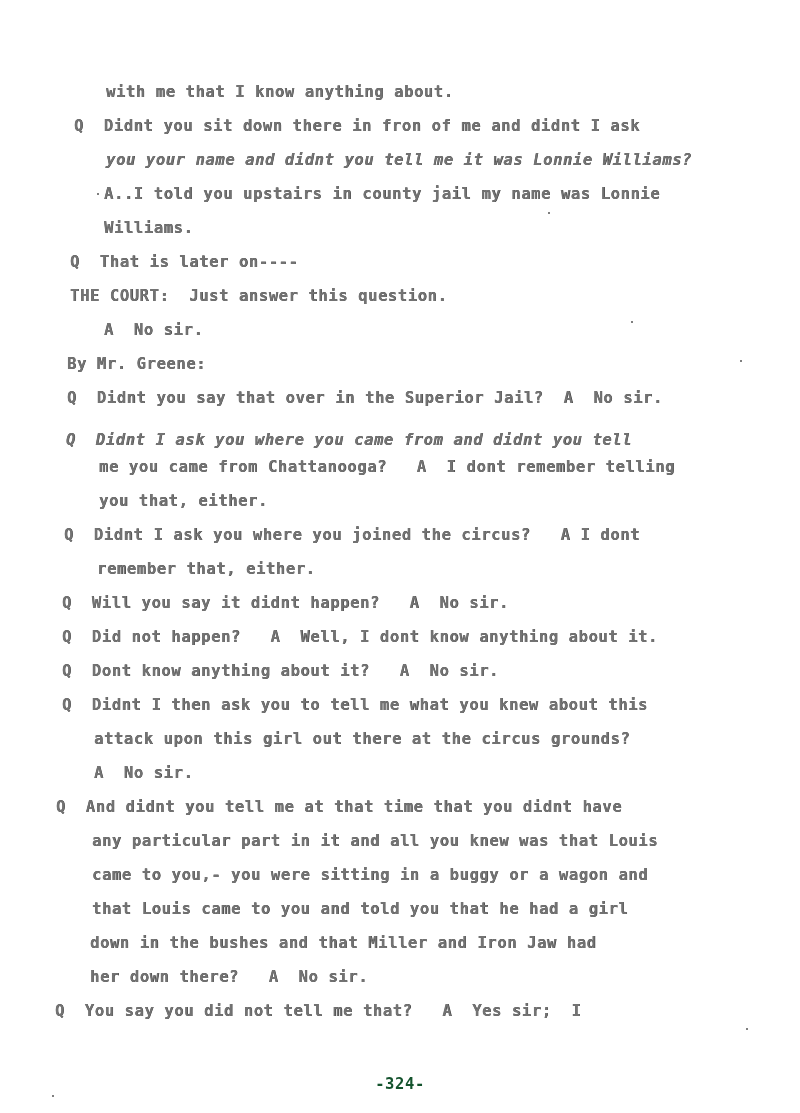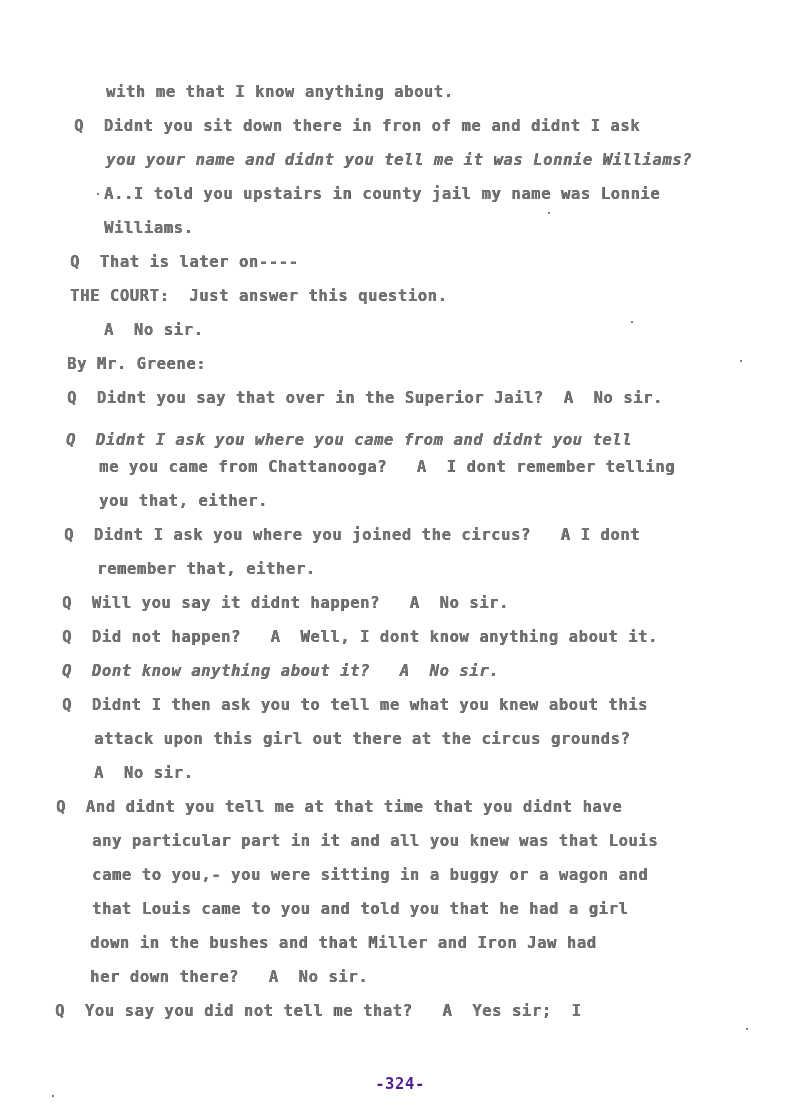--- a/index.html
+++ b/index.html
@@ -33,21 +33,21 @@
       text-shadow: 0.3px 0 0 #333;
     }
     .page-number {
       position: absolute;
       left: 0;
       width: 800px;
       text-align: center;
       font-size: 15.5px;
       font-weight: bold;
       letter-spacing: 0.6px;
-      color: #4c1d95;
+      color: #14532d;
     }
     .speck {
       position: absolute;
       width: 2px;
       height: 2px;
       background: #555;
       border-radius: 1px;
     }
   </style>
 </head>
@@ -65,21 +65,21 @@
   <div class="line" style="left:104px; top:320px;">A  No sir.</div>
   <div class="line" style="left:67px;  top:354px;">By Mr. Greene:</div>
   <div class="line" style="left:67px;  top:388px;">Q  Didnt you say that over in the Superior Jail?  A  No sir.</div>
   <div class="line" style="left:66px;  top:430px;font-style:italic;">Q  Didnt I ask you where you came from and didnt you tell</div>
   <div class="line" style="left:99px;  top:457px;">me you came from Chattanooga?   A  I dont remember telling</div>
   <div class="line" style="left:99px;  top:491px;">you that, either.</div>
   <div class="line" style="left:64px;  top:525px;">Q  Didnt I ask you where you joined the circus?   A I dont</div>
   <div class="line" style="left:97px;  top:559px;">remember that, either.</div>
   <div class="line" style="left:62px;  top:593px;">Q  Will you say it didnt happen?   A  No sir.</div>
   <div class="line" style="left:62px;  top:627px;">Q  Did not happen?   A  Well, I dont know anything about it.</div>
-  <div class="line" style="left:62px;  top:661px;font-style:italic;">Q  Dont know anything about it?   A  No sir.</div>
+  <div class="line" style="left:62px;  top:661px;">Q  Dont know anything about it?   A  No sir.</div>
   <div class="line" style="left:62px;  top:695px;">Q  Didnt I then ask you to tell me what you knew about this</div>
   <div class="line" style="left:94px;  top:729px;">attack upon this girl out there at the circus grounds?</div>
   <div class="line" style="left:94px;  top:763px;">A  No sir.</div>
   <div class="line" style="left:56px;  top:797px;">Q  And didnt you tell me at that time that you didnt have</div>
   <div class="line" style="left:92px;  top:831px;">any particular part in it and all you knew was that Louis</div>
   <div class="line" style="left:92px;  top:865px;">came to you,- you were sitting in a buggy or a wagon and</div>
   <div class="line" style="left:92px;  top:899px;">that Louis came to you and told you that he had a girl</div>
   <div class="line" style="left:90px;  top:933px;">down in the bushes and that Miller and Iron Jaw had</div>
   <div class="line" style="left:90px;  top:967px;">her down there?   A  No sir.</div>
   <div class="line" style="left:55px;  top:1001px;">Q  You say you did not tell me that?   A  Yes sir;  I</div>

